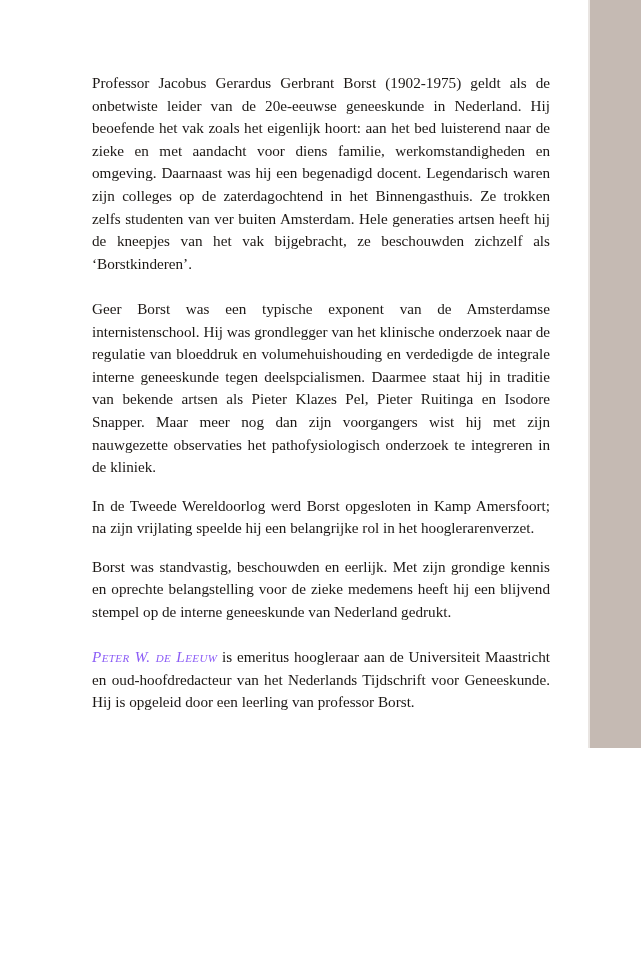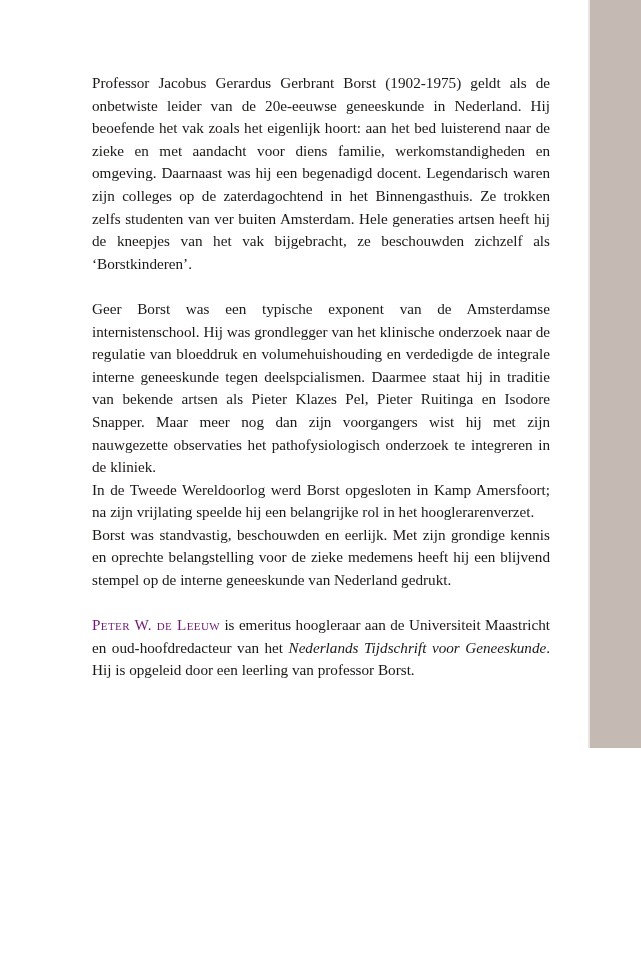--- a/index.html
+++ b/index.html
@@ -39,32 +39,32 @@
     margin: 0 0 0 0;
     font-family: "Liberation Serif", serif;
     font-size: 15.2px;
     line-height: 22.6px;
     color: #1b1714;
     text-align: justify;
     text-justify: inter-word;
     hyphens: manual;
   }
   p.body-copy + p.body-copy {
-    margin-top: 0;
+    margin-top: 16px;
   }
   .para-gap {
     height: 22.6px;
   }
   .author-name {
-    color: #701a75;
+    color: #8b5cf6;
     font-variant: small-caps;
     letter-spacing: 0.4px;
+    font-style: italic;
   }
   .italic {
-    font-style: italic;
   }
   
   .pub-block {
     position: absolute;
     left: 0;
     top: 840px;
     width: 100px;
     height: 69px;
   }
   .pub-block svg {

